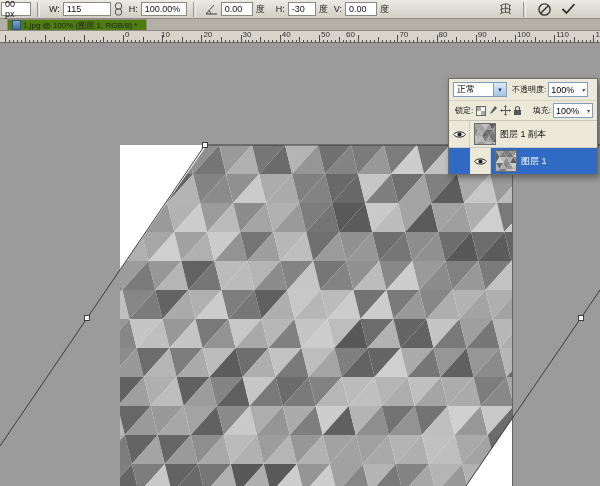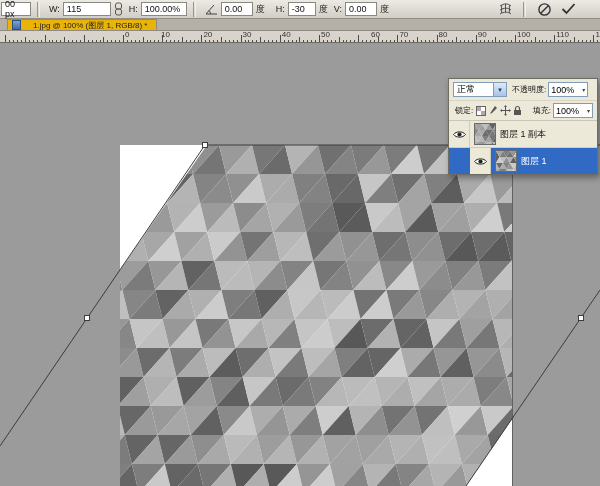--- a/index.html
+++ b/index.html
@@ -12,21 +12,21 @@
     height:14px;box-sizing:border-box;padding:0 3px;font-size:9px;color:#111;}
   .ob-label{font-size:9px;color:#222;margin:0 3px;white-space:nowrap;}
   .ob-sep{width:1px;height:15px;border-left:1px solid #989487;border-right:1px solid #f0eee9;margin:0 6px;}
   .ob-icon{display:inline-flex;align-items:center;margin:0 3px;}
   .ob-btn{width:20px;height:17px;background:transparent;border:none;padding:0;margin:0 2px;
     display:inline-flex;align-items:center;justify-content:center;}
   .ob-spacer{flex:1;}
   
   #tab-strip{position:absolute;left:0;top:19px;width:600px;height:12px;box-sizing:border-box;
     background:#b4b0a7;border-bottom:1px solid #8f8b80;display:flex;align-items:stretch;padding-left:7px;}
-  .doc-tab{display:flex;align-items:center;gap:12px;background:#eab308;border:1px solid #8f8b80;
+  .doc-tab{display:flex;align-items:center;gap:2px;background:#4d7c0f;border:1px solid #8f8b80;
     border-bottom:none;padding:0 9px 0 4px;font-size:8px;color:#222;white-space:nowrap;}
   .doc-icon{width:7px;height:8px;background:linear-gradient(#7fa3d0,#3f6da8);border:1px solid #2d4f80;}
   
   #ruler{position:absolute;left:0;top:31px;width:600px;height:12px;box-sizing:border-box;
     background:#d8d4cc;border-bottom:1px solid #6e6a61;}
   .tick{position:absolute;bottom:0;width:1px;background:#4a4a4a;}
   .rlabel{position:absolute;top:0;font-size:8px;line-height:8px;color:#333;}
   
   #canvas-bg{position:absolute;left:0;top:43px;width:600px;height:443px;background:#9b9b9b;}
   #doc-white{position:absolute;left:120px;top:145px;width:392px;height:341px;background:#fff;
@@ -215,21 +215,21 @@
     <div class="tick" style="left: 322.9px; height: 2px;"></div>
     <div class="tick" style="left: 326.8px; height: 2px;"></div>
     <div class="tick" style="left: 330.8px; height: 2px;"></div>
     <div class="tick" style="left: 334.7px; height: 2px;"></div>
     <div class="tick" style="left: 338.6px; height: 5px;"></div>
     <div class="tick" style="left: 342.5px; height: 2px;"></div>
     <div class="tick" style="left: 346.4px; height: 2px;"></div>
     <div class="tick" style="left: 350.4px; height: 2px;"></div>
     <div class="tick" style="left: 354.3px; height: 2px;"></div>
     <div class="tick" style="left: 358.2px; height: 7px;"></div>
-    <div class="rlabel" style="left: 371px; text-align: center;">60</div>
+    <div class="rlabel" style="left: 346px; text-align: center;">60</div>
     <div class="tick" style="left: 362.1px; height: 2px;"></div>
     <div class="tick" style="left: 366px; height: 2px;"></div>
     <div class="tick" style="left: 370px; height: 2px;"></div>
     <div class="tick" style="left: 373.9px; height: 2px;"></div>
     <div class="tick" style="left: 377.8px; height: 5px;"></div>
     <div class="tick" style="left: 381.7px; height: 2px;"></div>
     <div class="tick" style="left: 385.6px; height: 2px;"></div>
     <div class="tick" style="left: 389.6px; height: 2px;"></div>
     <div class="tick" style="left: 393.5px; height: 2px;"></div>
     <div class="tick" style="left: 397.4px; height: 7px;"></div>

